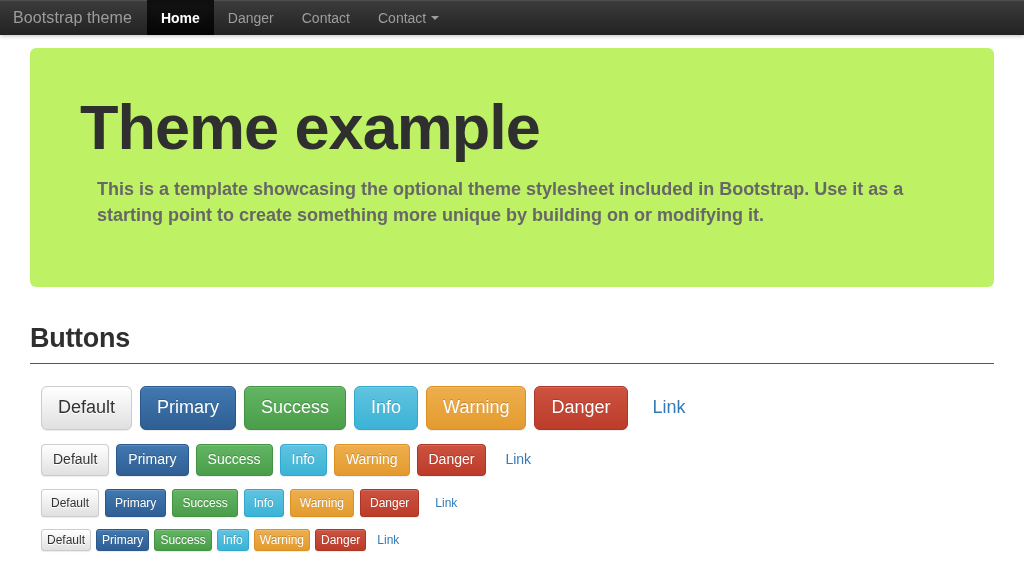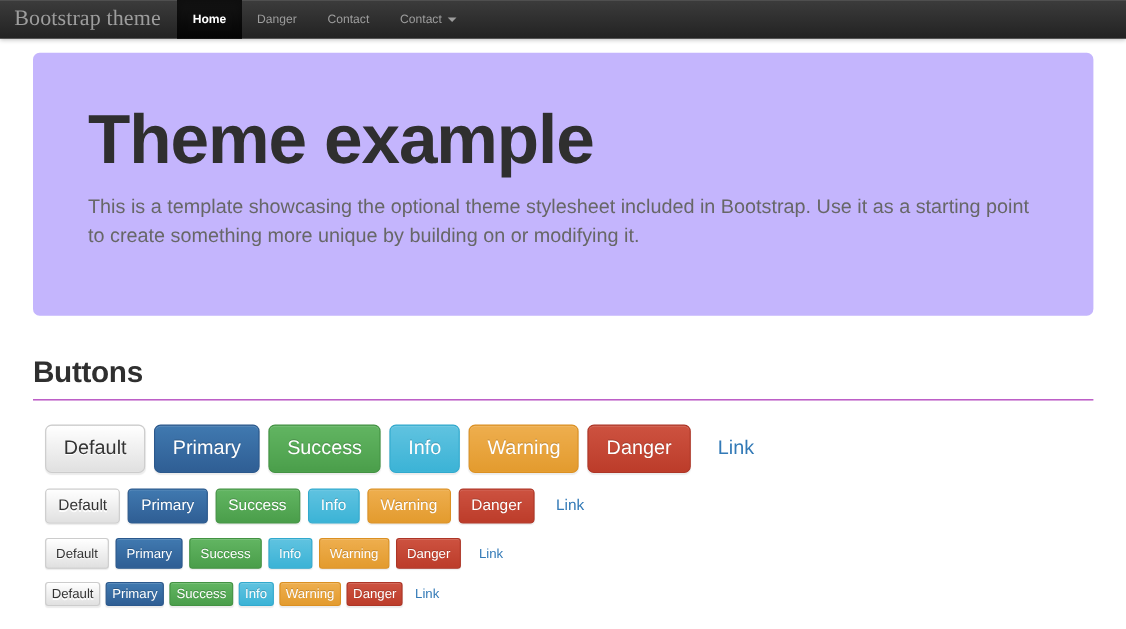--- a/index.html
+++ b/index.html
@@ -23,39 +23,38 @@
     background-image: linear-gradient(to bottom, #3c3c3c 0%, #222222 100%);
     display: flex;
     align-items: stretch;
     box-shadow: inset 0 1px 0 rgba(255,255,255,0.10), 0 1px 4px rgba(0,0,0,0.25);
   }
   .navbar-brand {
     display: flex;
     align-items: center;
     padding: 0 15px 0 13px;
     color: #9d9d9d;
-    font-size: 20px;
+    font-size: 16px;
     letter-spacing: 0.1px;
     white-space: nowrap;
     text-decoration: none;
-    font-family: Liberation Serif, serif;
   }
   .navbar-nav {
     display: flex;
     align-items: stretch;
     list-style: none;
     margin: 0;
     padding: 0;
   }
   .nav-item {
     display: flex;
     align-items: center;
     padding: 0 14px;
     color: #9d9d9d;
-    font-size: 11px;
+    font-size: 14px;
     white-space: nowrap;
     text-decoration: none;
     cursor: pointer;
   }
   .nav-item.active {
     color: #ffffff;
     background: #080808;
     background-image: linear-gradient(to bottom, #151515 0%, #050505 100%);
     box-shadow: inset 0 3px 9px rgba(0,0,0,0.35);
     font-weight: bold;
@@ -75,39 +74,39 @@
   .container {
     width: 994px;
     margin: 0 auto;
     padding: 0 15px;
     box-sizing: border-box;
   }
 
   
   .jumbotron {
     margin-top: 13px;
-    background: #c4b5fd;
+    background: #bef264;
     border-radius: 6px;
     padding: 46px 48px 16px 50px;
     box-sizing: border-box;
     height: 239px;
   }
   .jumbotron h1 {
     margin: 0 0 16px 0;
     font-size: 63px;
     line-height: 1.05;
     font-weight: bold;
     color: #2f2f2f;
     letter-spacing: -1px;
   }
   .jumbotron p {
-    margin: 0;
+    margin: 17px;
     font-size: 18px;
     line-height: 1.42;
-    font-weight: 400;
+    font-weight: 700;
     color: #676767;
   }
 
   
   .page-header {
     margin-top: 36px;
     padding-bottom: 9px;
     border-bottom: 1px solid #a21caf;
   }
   .page-header h2 {

